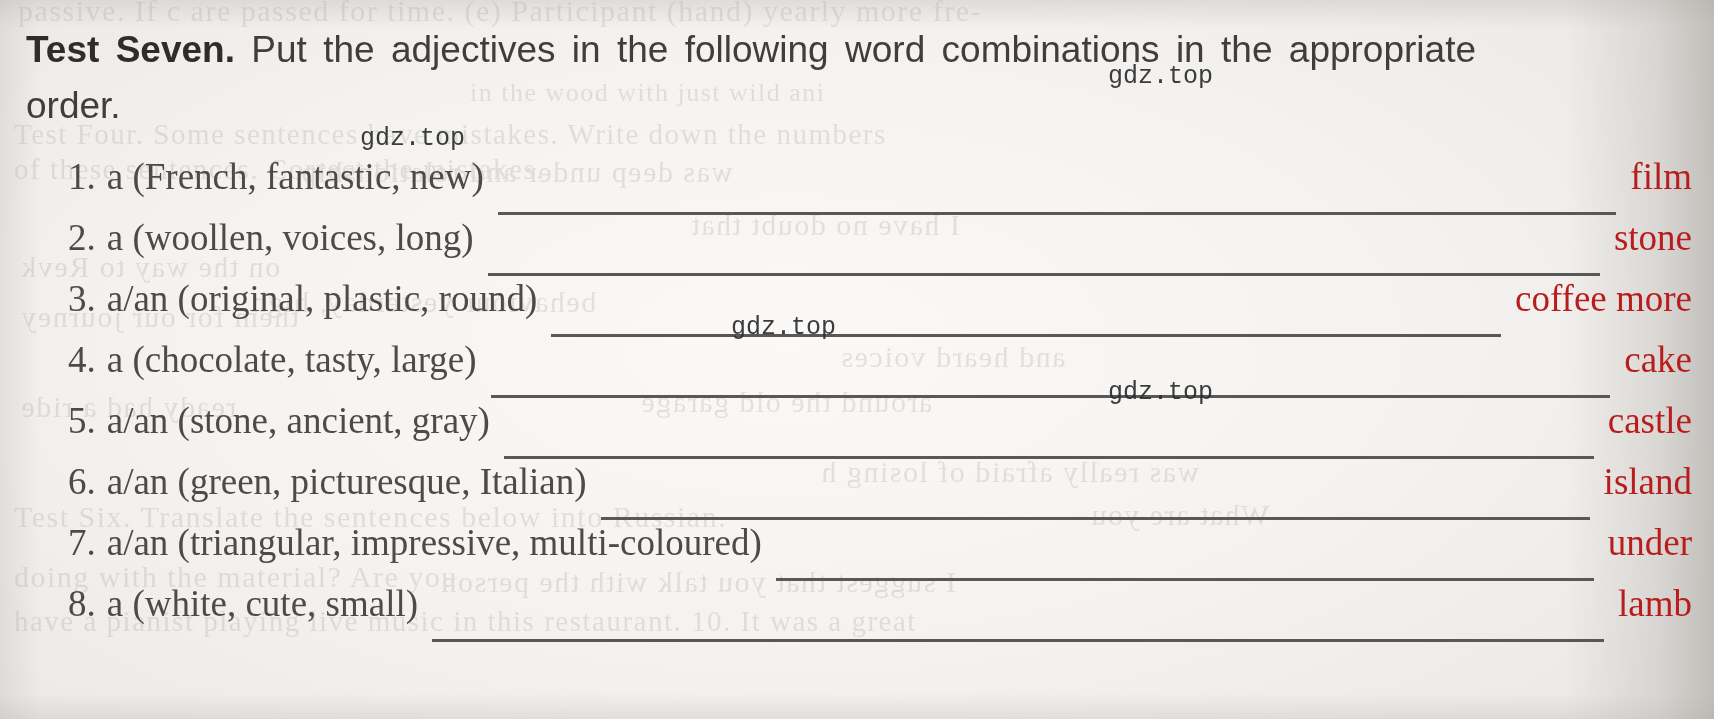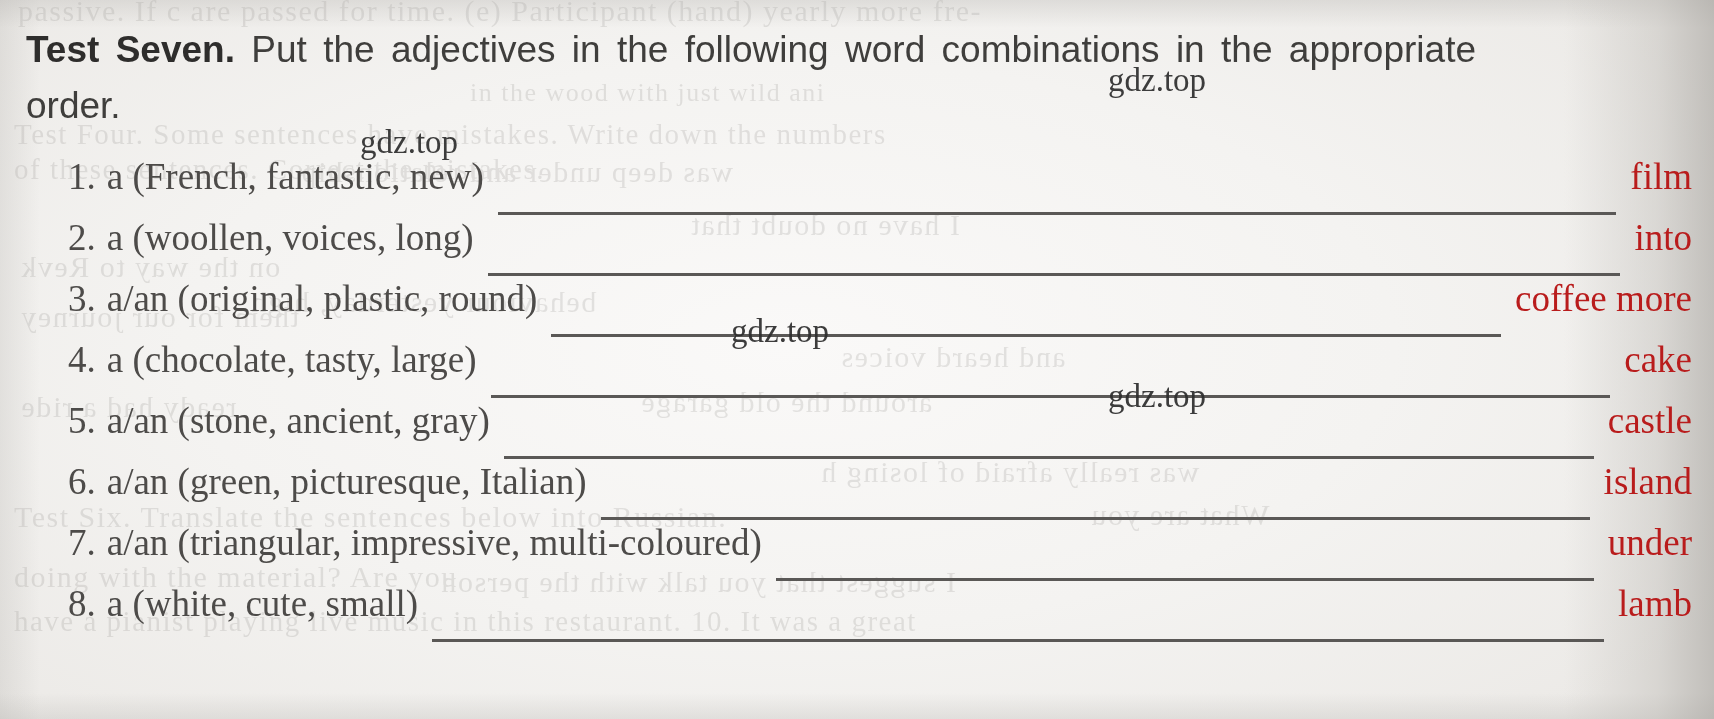--- a/index.html
+++ b/index.html
@@ -129,22 +129,22 @@
   }
   .noun {
     white-space: nowrap;
     text-align: left;
     color: #b91c1c;
   }
 
   
   .watermark {
     position: absolute;
-    font-family: Liberation Serif, serif;
-    font-size: 33px;
+    font-family: Liberation Mono, monospace;
+    font-size: 25px;
     color: #2d2d2d;
     opacity: 0.92;
     letter-spacing: 0px;
     white-space: nowrap;
     pointer-events: none;
   }
 </style>
 </head>
 <body>
 
@@ -188,21 +188,21 @@
         <div class="item">
           <span class="num">1.</span>
           <span class="prompt">a (French, fantastic, new)</span>
           <span class="blank"></span>
           <span class="noun">film</span>
         </div>
         <div class="item">
           <span class="num">2.</span>
           <span class="prompt">a (woollen, voices, long)</span>
           <span class="blank"></span>
-          <span class="noun">into</span>
+          <span class="noun">stone</span>
         </div>
         <div class="item">
           <span class="num">3.</span>
           <span class="prompt">a/an (original, plastic, round)</span>
           <span class="blank"></span>
           <span class="noun">coffee more</span>
         </div>
         <div class="item">
           <span class="num">4.</span>
           <span class="prompt">a (chocolate, tasty, large)</span>

